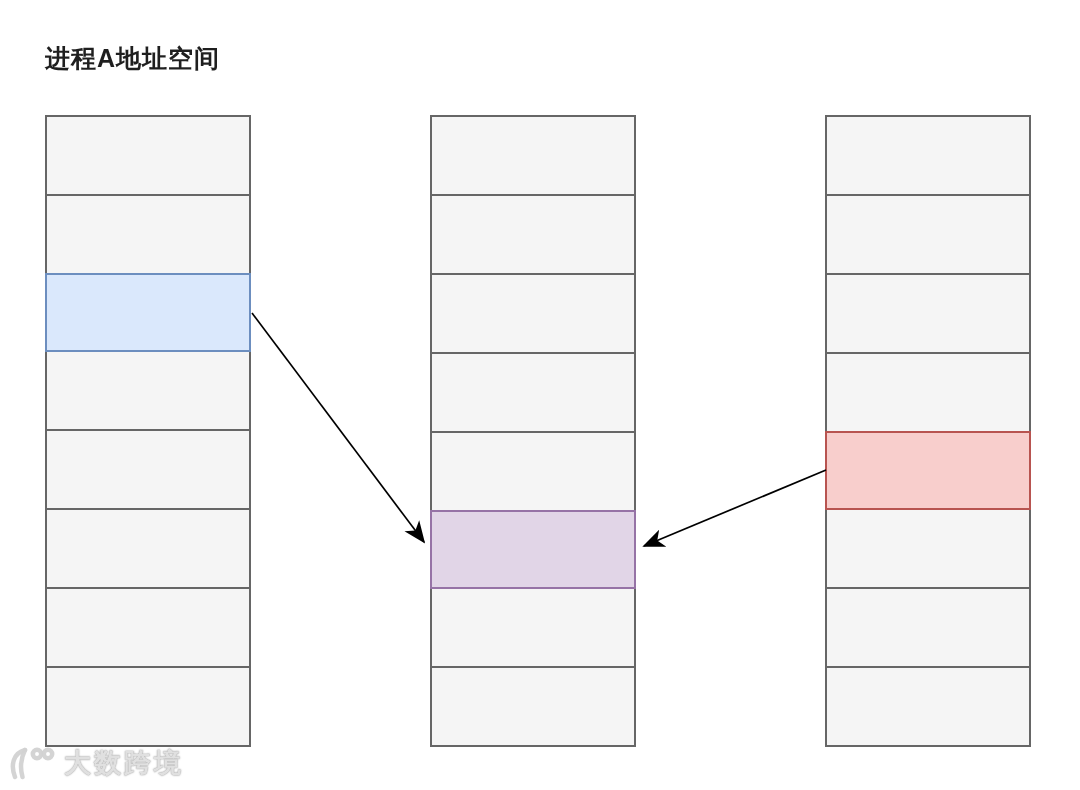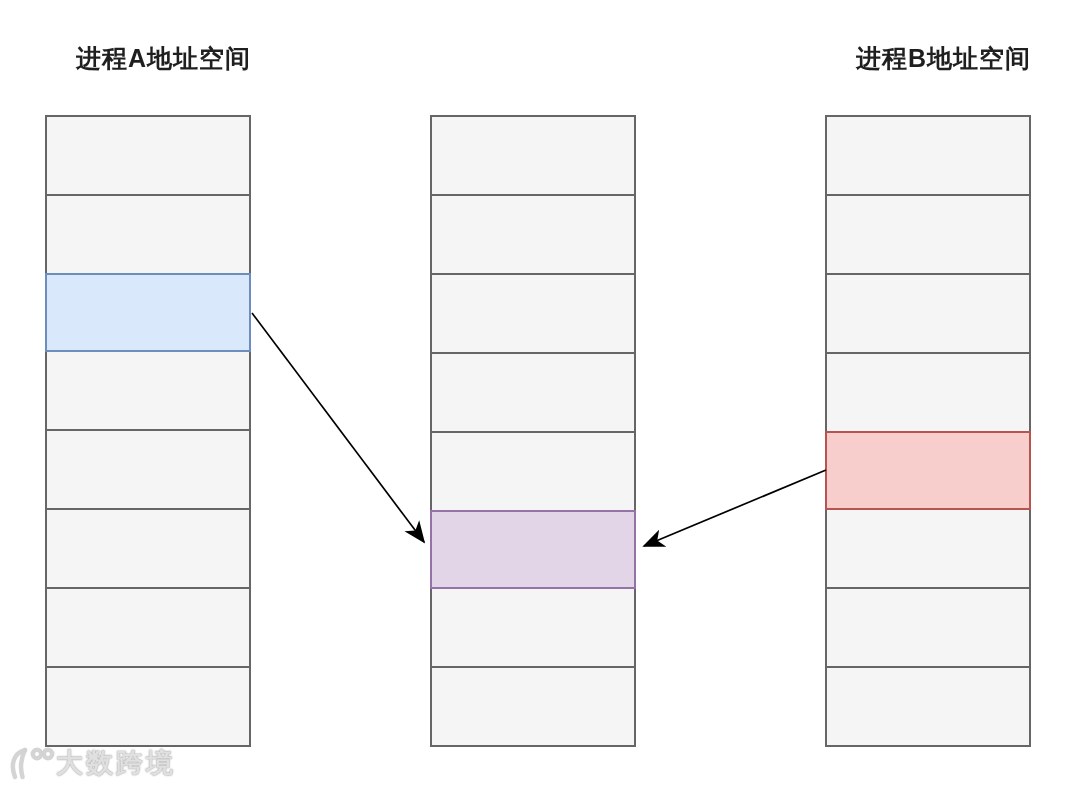--- a/index.html
+++ b/index.html
@@ -10,21 +10,21 @@
     background: #ffffff;
     overflow: hidden;
     font-family: "Liberation Sans", "DejaVu Sans", sans-serif;
   }
 
   
   .col-title {
     position: absolute;
     top: 42px;
     width: 206px;
-    text-align: right;
+    text-align: left;
     font-size: 25px;
     font-weight: 600;
     color: #1f1f1f;
     letter-spacing: 1px;
     white-space: nowrap;
   }
   .col-title.t-a { left: 45px; }
   .col-title.t-m { left: 430px; }
   .col-title.t-b { left: 825px; }
 
@@ -62,38 +62,38 @@
     pointer-events: none;
   }
 
   
   .watermark {
     position: absolute;
     left: 6px;
     top: 744px;
     display: flex;
     align-items: center;
+    gap: 8px;
     z-index: 4;
   }
   .watermark .wm-text {
     font-size: 27px;
     font-weight: 700;
     letter-spacing: 3px;
     color: rgba(228, 228, 228, 0.95);
     text-shadow: 0 0 2px rgba(150, 150, 150, 0.85), 0 0 1px rgba(150, 150, 150, 0.7);
     white-space: nowrap;
   }
 </style>
 </head>
 <body>
 
 <div class="stage">
 
   <div class="col-title t-a">进程A地址空间</div>
-  <div class="col-title t-b">进程B地址空间</div>
 
   <div class="memcol c-a">
       <div class="cell" style="background: rgb(245, 245, 245);"></div>
       <div class="cell" style="background: rgb(245, 245, 245);"></div>
       <div class="cell hl" style="background: rgb(218, 232, 252); border-color: rgb(108, 142, 191);"></div>
       <div class="cell" style="background: rgb(245, 245, 245);"></div>
       <div class="cell" style="background: rgb(245, 245, 245);"></div>
       <div class="cell" style="background: rgb(245, 245, 245);"></div>
       <div class="cell" style="background: rgb(245, 245, 245);"></div>
       <div class="cell" style="background: rgb(245, 245, 245);"></div>

